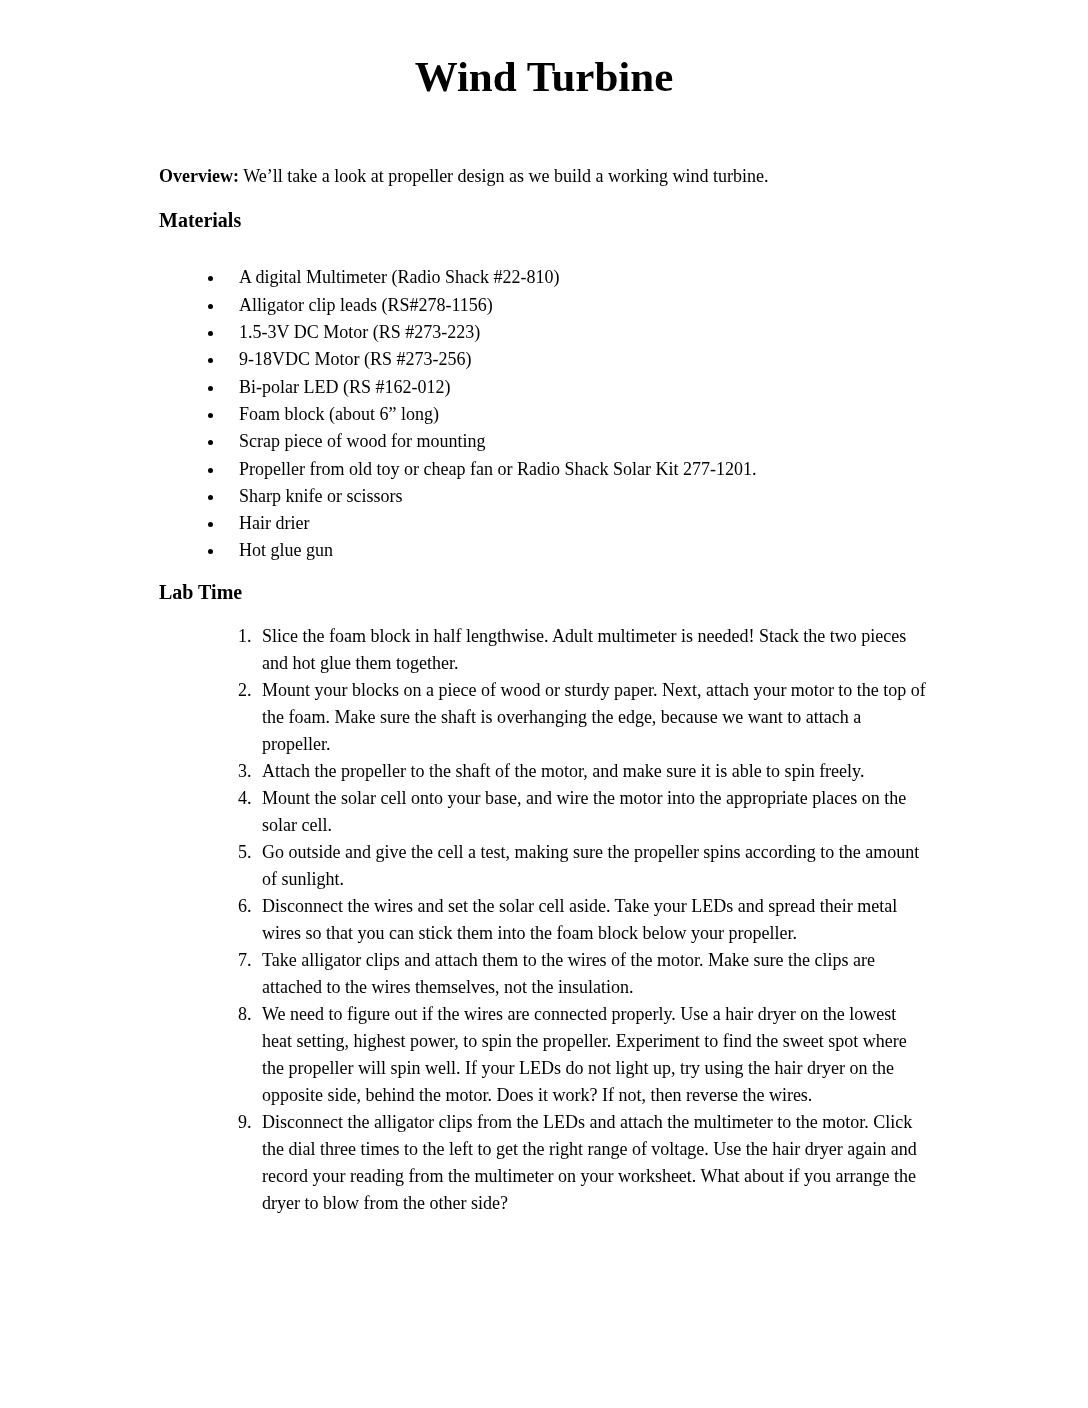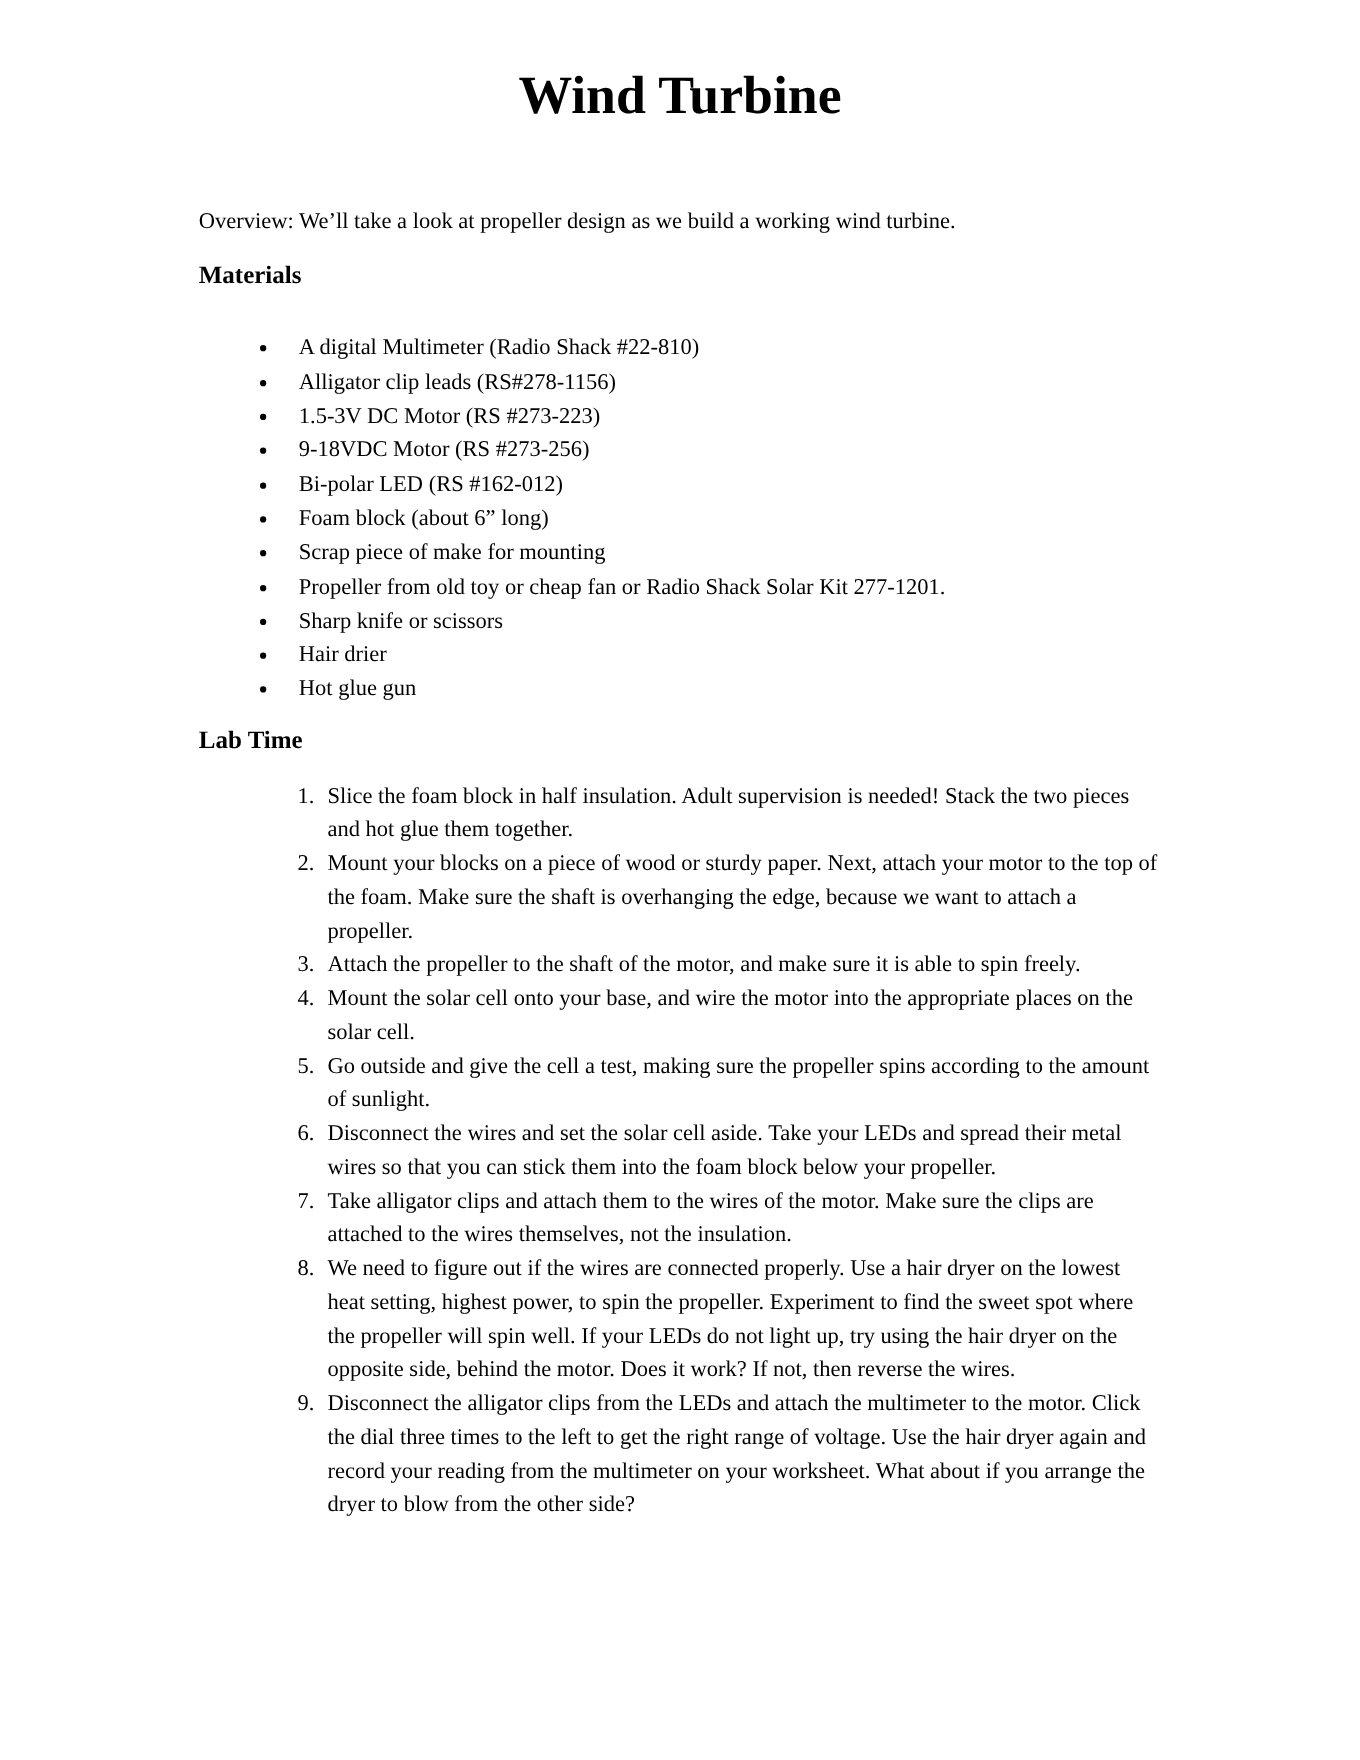--- a/index.html
+++ b/index.html
@@ -25,21 +25,21 @@
     font-size: 43px;
     line-height: 1.15;
     font-weight: bold;
     text-align: center;
     margin: 0 0 62px 0;
   }
   .para {
     margin: 0 0 17px 0;
   }
   .run-in-label {
-    font-weight: normal;
+    font-weight: bold;
     text-align: right;
   }
   .section-heading {
     font-size: 20px;
     font-weight: bold;
     margin: 0 0 17px 0;
     line-height: 27px;
   }
   ul.materials-list {
     margin: 30px 0 14px 0;
@@ -77,31 +77,31 @@
 
   <h2 class="section-heading">Materials</h2>
 
   <ul class="materials-list">
       <li>A digital Multimeter (Radio Shack #22-810)</li>
       <li>Alligator clip leads (RS#278-1156)</li>
       <li>1.5-3V DC Motor (RS #273-223)</li>
       <li>9-18VDC Motor (RS #273-256)</li>
       <li>Bi-polar LED (RS #162-012)</li>
       <li>Foam block (about 6” long)</li>
-      <li>Scrap piece of make for mounting</li>
+      <li>Scrap piece of wood for mounting</li>
       <li>Propeller from old toy or cheap fan or Radio Shack Solar Kit 277-1201.</li>
       <li>Sharp knife or scissors</li>
       <li>Hair drier</li>
       <li>Hot glue gun</li>
     </ul>
 
   <h2 class="section-heading">Lab Time</h2>
 
   <ol class="lab-steps">
-      <li>Slice the foam block in half insulation. Adult supervision is needed! Stack the two pieces and hot glue them together.</li>
+      <li>Slice the foam block in half lengthwise. Adult multimeter is needed! Stack the two pieces and hot glue them together.</li>
       <li>Mount your blocks on a piece of wood or sturdy paper. Next, attach your motor to the top of the foam. Make sure the shaft is overhanging the edge, because we want to attach a propeller.</li>
       <li>Attach the propeller to the shaft of the motor, and make sure it is able to spin freely.</li>
       <li>Mount the solar cell onto your base, and wire the motor into the appropriate places on the solar cell.</li>
       <li>Go outside and give the cell a test, making sure the propeller spins according to the amount of sunlight.</li>
       <li>Disconnect the wires and set the solar cell aside. Take your LEDs and spread their metal wires so that you can stick them into the foam block below your propeller.</li>
       <li>Take alligator clips and attach them to the wires of the motor. Make sure the clips are attached to the wires themselves, not the insulation.</li>
       <li>We need to figure out if the wires are connected properly. Use a hair dryer on the lowest heat setting, highest power, to spin the propeller. Experiment to find the sweet spot where the propeller will spin well. If your LEDs do not light up, try using the hair dryer on the opposite side, behind the motor. Does it work? If not, then reverse the wires.</li>
       <li>Disconnect the alligator clips from the LEDs and attach the multimeter to the motor.  Click the dial three times to the left to get the right range of voltage. Use the hair dryer again and record your reading from the multimeter on your worksheet. What about if you arrange the dryer to blow from the other side?</li>
     </ol>
 

